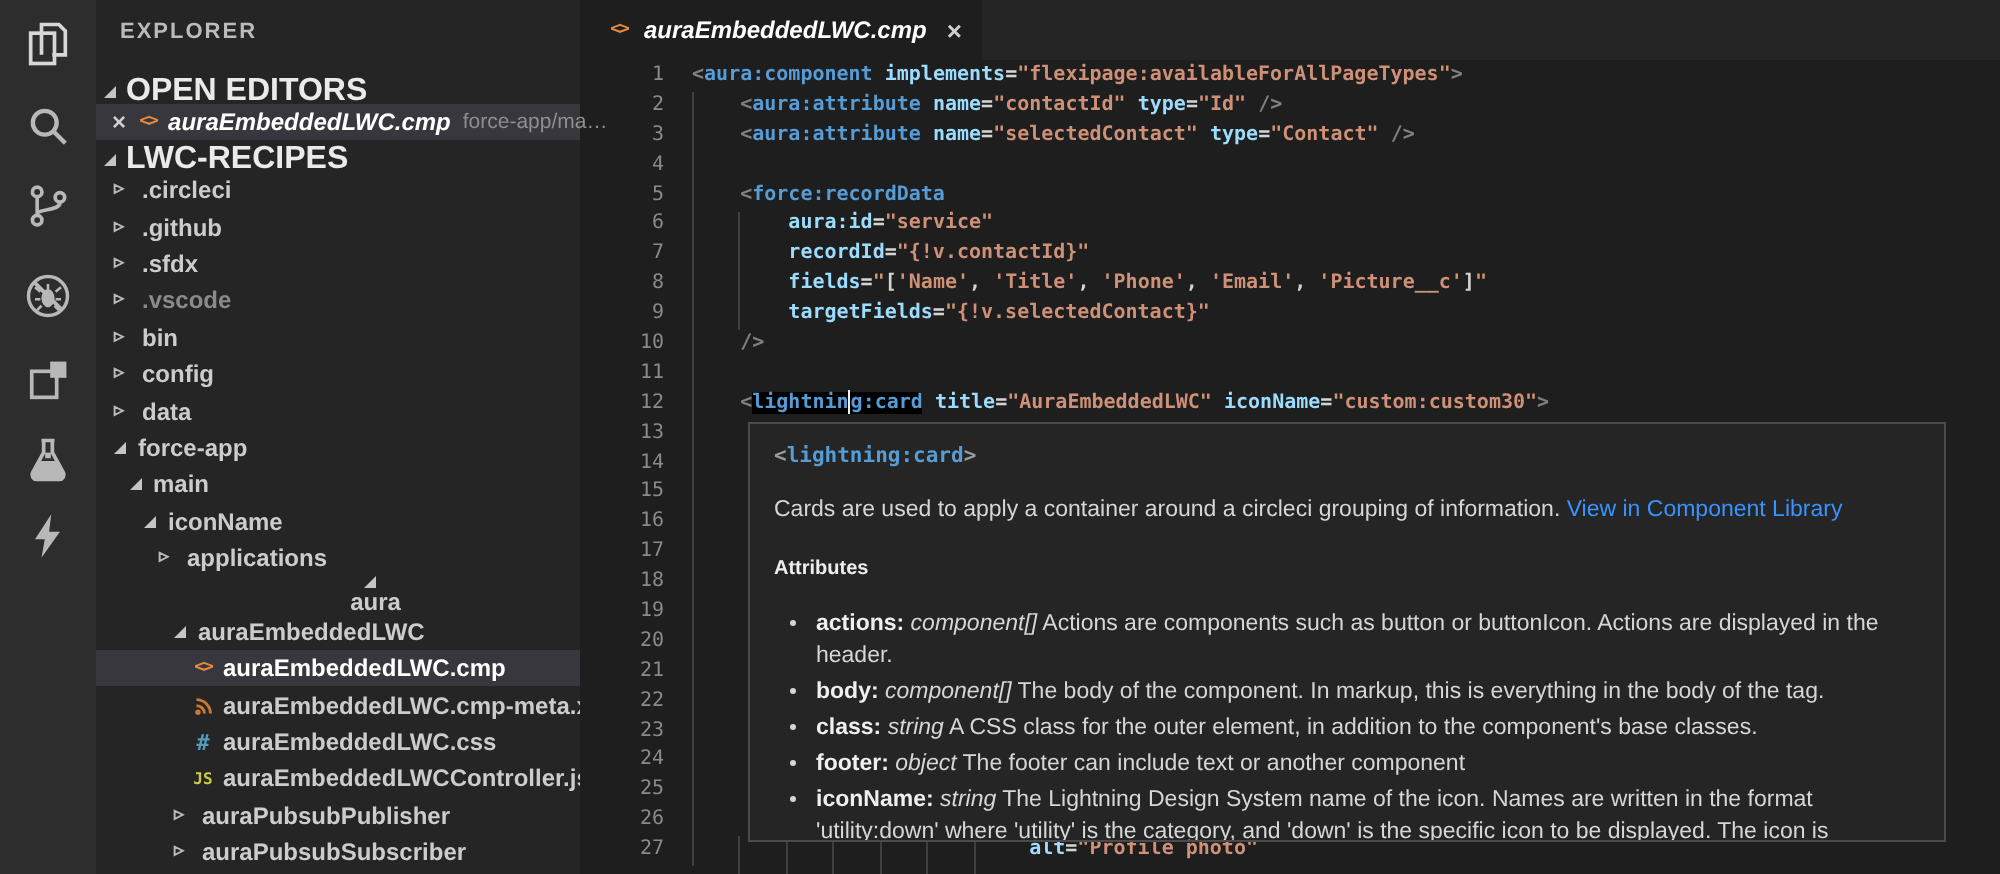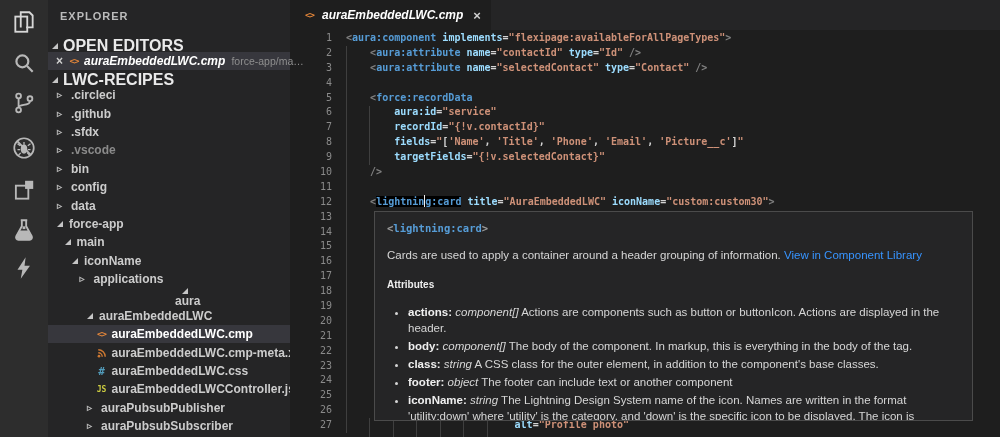--- a/index.html
+++ b/index.html
@@ -251,21 +251,21 @@
   <div class="guide" style="left:102.6px; top:418.4px; height:18.6px;"></div>
   <div class="guide" style="left:126.2px; top:418.4px; height:18.6px;"></div>
   <div class="guide" style="left:149.8px; top:418.4px; height:18.6px;"></div>
   <div class="guide" style="left:173.4px; top:418.4px; height:18.6px;"></div>
   <div class="guide" style="left:197px; top:418.4px; height:18.6px;"></div>
 
   <div class="code"><div class="line"><span class="ln">1</span><span class="lt"><span class="tok-br">&lt;</span><span class="tok-tag">aura:component</span><span class="tok-pl"> </span><span class="tok-attr">implements</span><span class="tok-eq">=</span><span class="tok-str">"flexipage:availableForAllPageTypes"</span><span class="tok-br">&gt;</span></span></div><div class="line"><span class="ln">2</span><span class="lt"><span class="tok-pl">    </span><span class="tok-br">&lt;</span><span class="tok-tag">aura:attribute</span><span class="tok-pl"> </span><span class="tok-attr">name</span><span class="tok-eq">=</span><span class="tok-str">"contactId"</span><span class="tok-pl"> </span><span class="tok-attr">type</span><span class="tok-eq">=</span><span class="tok-str">"Id"</span><span class="tok-pl"> </span><span class="tok-br">/&gt;</span></span></div><div class="line"><span class="ln">3</span><span class="lt"><span class="tok-pl">    </span><span class="tok-br">&lt;</span><span class="tok-tag">aura:attribute</span><span class="tok-pl"> </span><span class="tok-attr">name</span><span class="tok-eq">=</span><span class="tok-str">"selectedContact"</span><span class="tok-pl"> </span><span class="tok-attr">type</span><span class="tok-eq">=</span><span class="tok-str">"Contact"</span><span class="tok-pl"> </span><span class="tok-br">/&gt;</span></span></div><div class="line"><span class="ln">4</span><span class="lt"></span></div><div class="line"><span class="ln">5</span><span class="lt"><span class="tok-pl">    </span><span class="tok-br">&lt;</span><span class="tok-tag">force:recordData</span></span></div><div class="line"><span class="ln">6</span><span class="lt"><span class="tok-pl">        </span><span class="tok-attr">aura:id</span><span class="tok-eq">=</span><span class="tok-str">"service"</span></span></div><div class="line"><span class="ln">7</span><span class="lt"><span class="tok-pl">        </span><span class="tok-attr">recordId</span><span class="tok-eq">=</span><span class="tok-str">"{!v.contactId}"</span></span></div><div class="line"><span class="ln">8</span><span class="lt"><span class="tok-pl">        </span><span class="tok-attr">fields</span><span class="tok-eq">=</span><span class="tok-str">"</span><span class="tok-pl">[</span><span class="tok-str">'Name'</span><span class="tok-pl">, </span><span class="tok-str">'Title'</span><span class="tok-pl">, </span><span class="tok-str">'Phone'</span><span class="tok-pl">, </span><span class="tok-str">'Email'</span><span class="tok-pl">, </span><span class="tok-str">'Picture__c'</span><span class="tok-pl">]</span><span class="tok-str">"</span></span></div><div class="line"><span class="ln">9</span><span class="lt"><span class="tok-pl">        </span><span class="tok-attr">targetFields</span><span class="tok-eq">=</span><span class="tok-str">"{!v.selectedContact}"</span></span></div><div class="line"><span class="ln">10</span><span class="lt"><span class="tok-pl">    </span><span class="tok-br">/&gt;</span></span></div><div class="line"><span class="ln">11</span><span class="lt"></span></div><div class="line"><span class="ln">12</span><span class="lt"><span class="tok-pl">    </span><span class="tok-br">&lt;</span><span class="tok-hl">lightnin</span><span class="tok-cur"></span><span class="tok-hl">g:card</span><span class="tok-pl"> </span><span class="tok-attr">title</span><span class="tok-eq">=</span><span class="tok-str">"AuraEmbeddedLWC"</span><span class="tok-pl"> </span><span class="tok-attr">iconName</span><span class="tok-eq">=</span><span class="tok-str">"custom:custom30"</span><span class="tok-br">&gt;</span></span></div><div class="line"><span class="ln">13</span><span class="lt"></span></div><div class="line"><span class="ln">14</span><span class="lt"></span></div><div class="line"><span class="ln">15</span><span class="lt"></span></div><div class="line"><span class="ln">16</span><span class="lt"></span></div><div class="line"><span class="ln">17</span><span class="lt"></span></div><div class="line"><span class="ln">18</span><span class="lt"></span></div><div class="line"><span class="ln">19</span><span class="lt"></span></div><div class="line"><span class="ln">20</span><span class="lt"></span></div><div class="line"><span class="ln">21</span><span class="lt"></span></div><div class="line"><span class="ln">22</span><span class="lt"></span></div><div class="line"><span class="ln">23</span><span class="lt"></span></div><div class="line"><span class="ln">24</span><span class="lt"></span></div><div class="line"><span class="ln">25</span><span class="lt"></span></div><div class="line"><span class="ln">26</span><span class="lt"></span></div><div class="line"><span class="ln">27</span><span class="lt"><span class="tok-pl">                            </span><span class="tok-attr">alt</span><span class="tok-eq">=</span><span class="tok-str">"Profile photo"</span></span></div></div>
 
   <div class="tooltip">
     <div class="tt-code"><span class="tt-br">&lt;</span><span class="tt-tag">lightning:card</span><span class="tt-br">&gt;</span></div>
-    <div class="tt-desc"><span>Cards are used to apply a container around a header grouping of information. </span><a class="tt-link">View in Component Library</a></div>
+    <div class="tt-desc"><span>Cards are used to apply a container around a circleci grouping of information. </span><a class="tt-link">View in Component Library</a></div>
     <div class="tt-heading">Attributes</div>
     <ul class="tt-list">
         <li><b>actions: </b><i>component[]</i> Actions are components such as button or buttonIcon. Actions are displayed in the header.</li>
         <li><b>body: </b><i>component[]</i> The body of the component. In markup, this is everything in the body of the tag.</li>
         <li><b>class: </b><i>string</i> A CSS class for the outer element, in addition to the component's base classes.</li>
         <li><b>footer: </b><i>object</i> The footer can include text or another component</li>
         <li><b>iconName: </b><i>string</i> The Lightning Design System name of the icon. Names are written in the format 'utility:down' where 'utility' is the category, and 'down' is the specific icon to be displayed. The icon is displayed in the header to the left of the title.</li>
       </ul>
   </div>
 </div>

